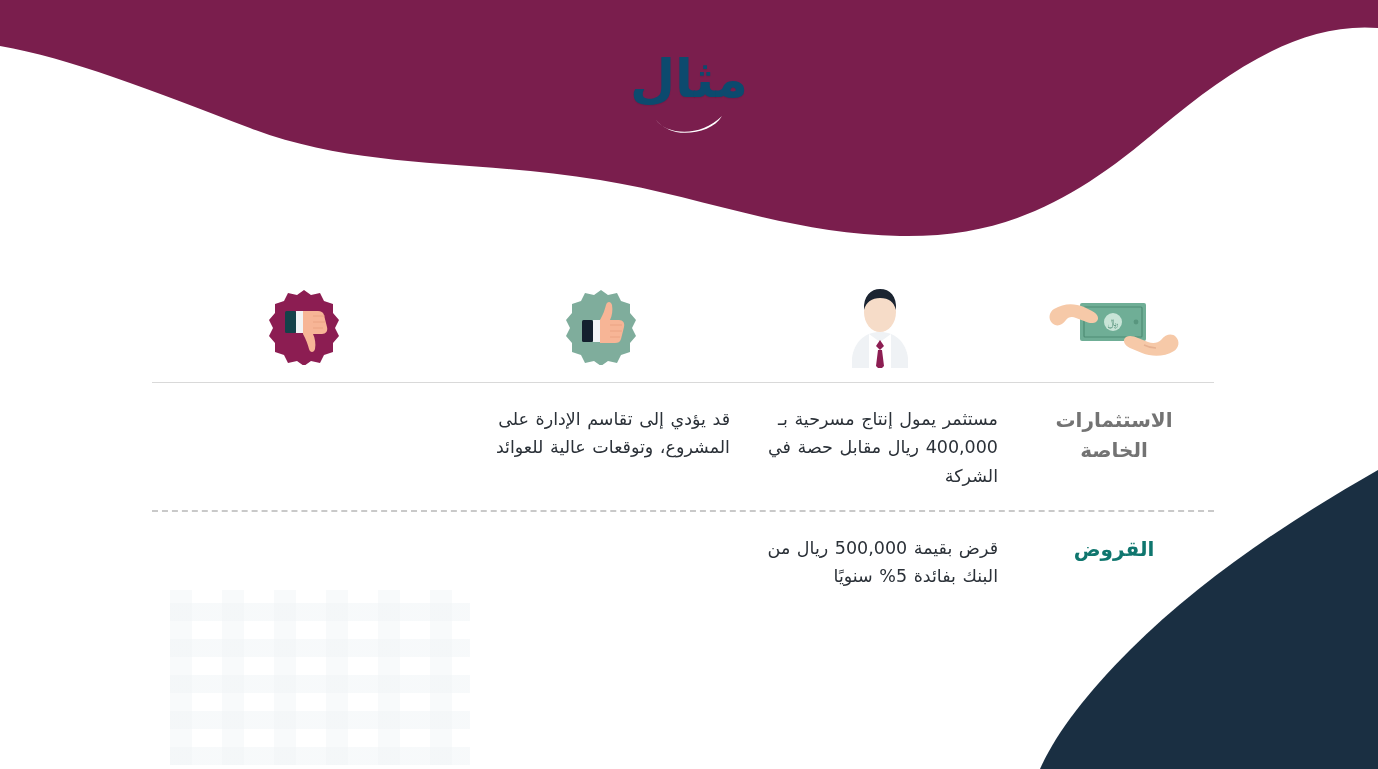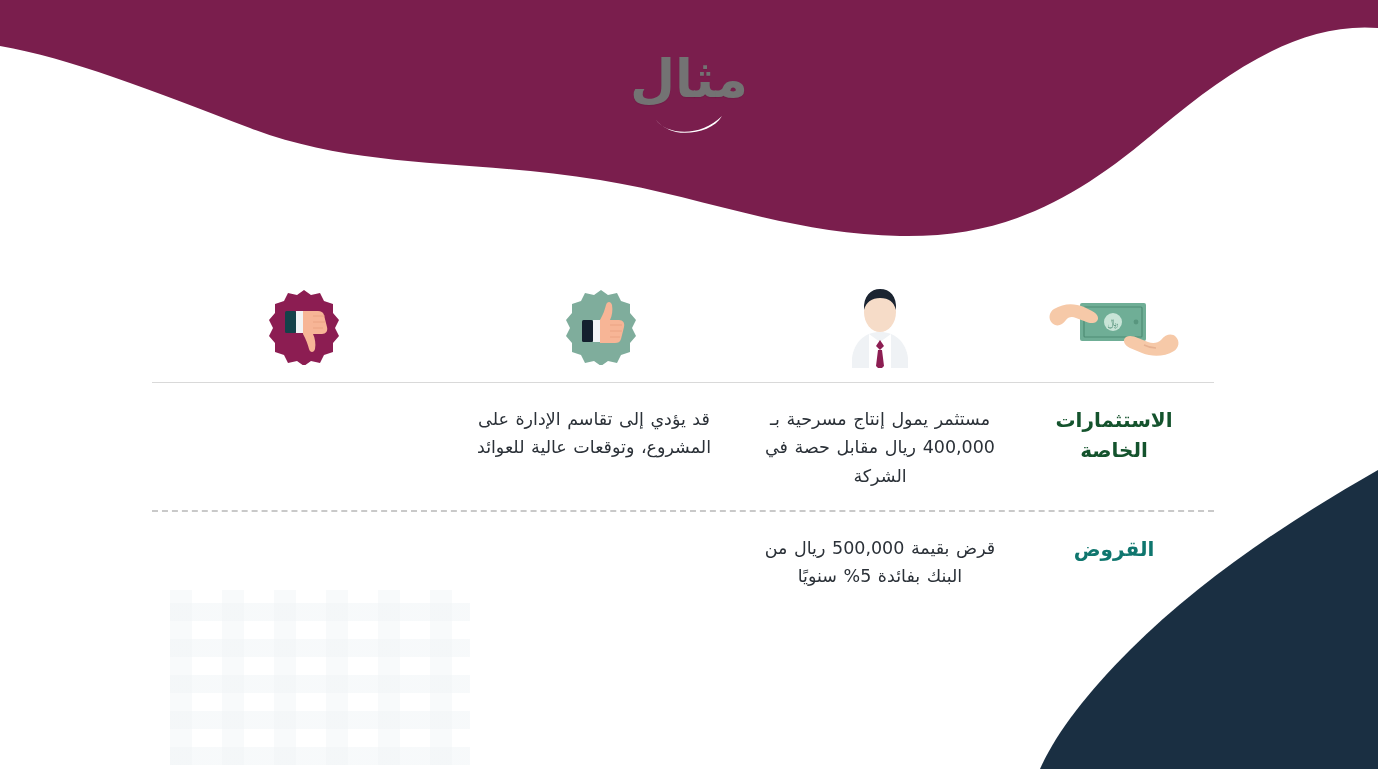--- a/index.html
+++ b/index.html
@@ -45,21 +45,21 @@
   
   .header-title-wrap {
     position:absolute;
     top:52px;
     left:0;
     width:1378px;
     text-align:center;
     z-index:5;
   }
   .header-title {
-    color:#737373;
+    color:#0c4a6e;
     font-size:52px;
     font-weight:700;
     line-height:1.05;
     letter-spacing:0px;
     font-family:"DejaVu Sans", sans-serif;
     text-shadow:0 1px 1px rgba(0,0,0,.08);
   }
   .title-underline {
     margin:6px auto 0;
     width:74px;
@@ -109,37 +109,36 @@
   .sep-dashed {
     width:100%;
     height:0;
     border-top:2px dashed #c9c9c9;
   }
 
   .data-row { padding:22px 0 20px; }
 
   .cell {
     padding:0 16px;
-    text-align:center;
     direction:rtl;
   }
 
   .cell-text {
     font-size:17.5px;
     line-height:1.62;
     color:#2b3138;
     font-weight:400;
     font-family:"DejaVu Sans", sans-serif;
     word-spacing:1px;
   }
 
   .row-label {
     font-size:20px;
     font-weight:700;
-    color:#14532d;
+    color:#737373;
     text-align:center;
     padding:0 10px;
     line-height:1.5;
     font-family:"DejaVu Sans", sans-serif;
   }
   .row-label.loans { color:#0f766e; }
 
   
   .icon-art { width:78px; height:78px; display:block; }
   .icon-art.wide { width:132px; height:82px; }

